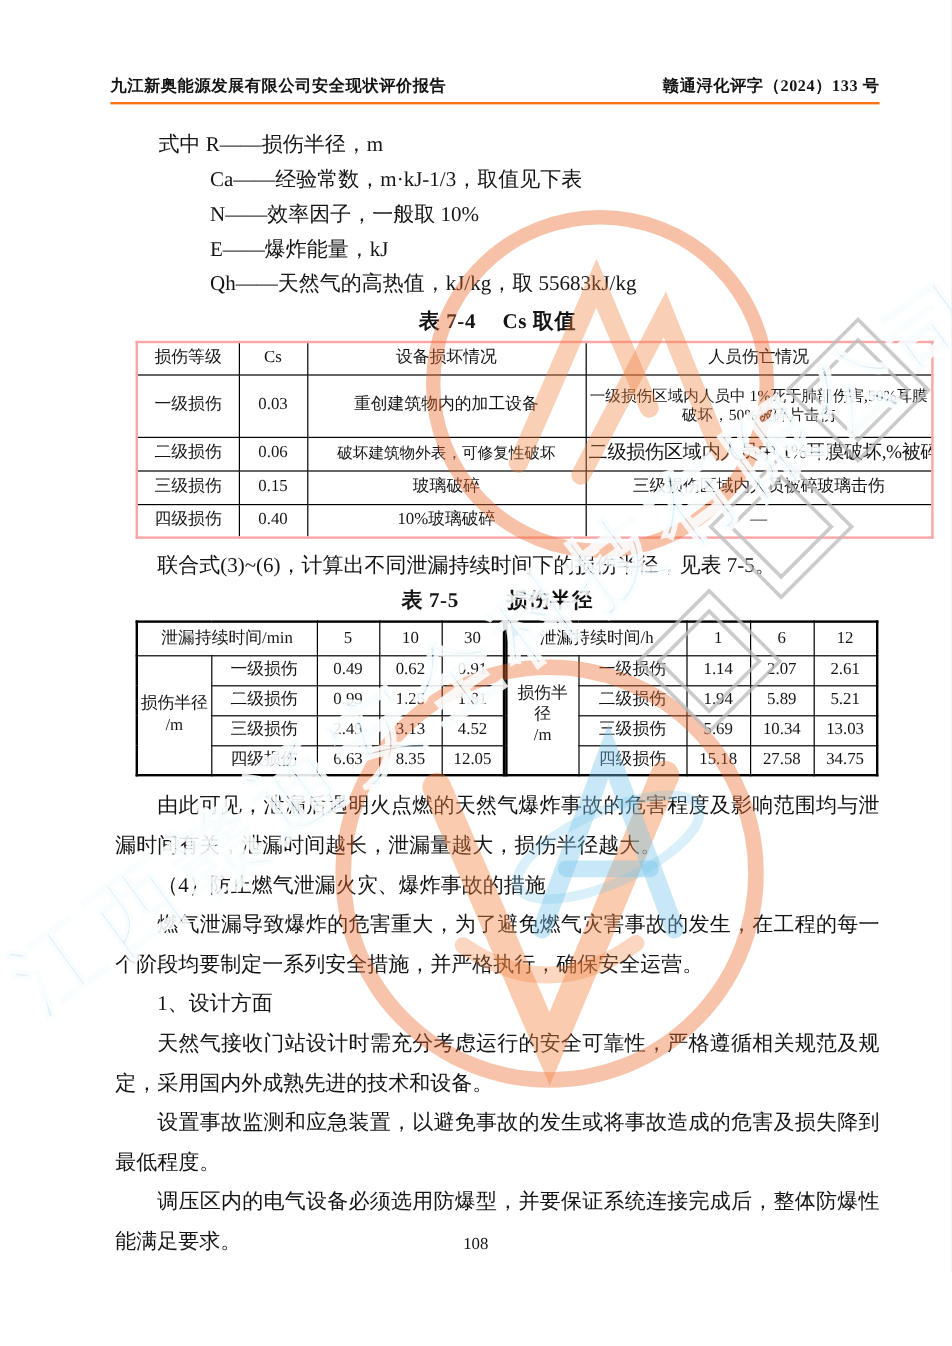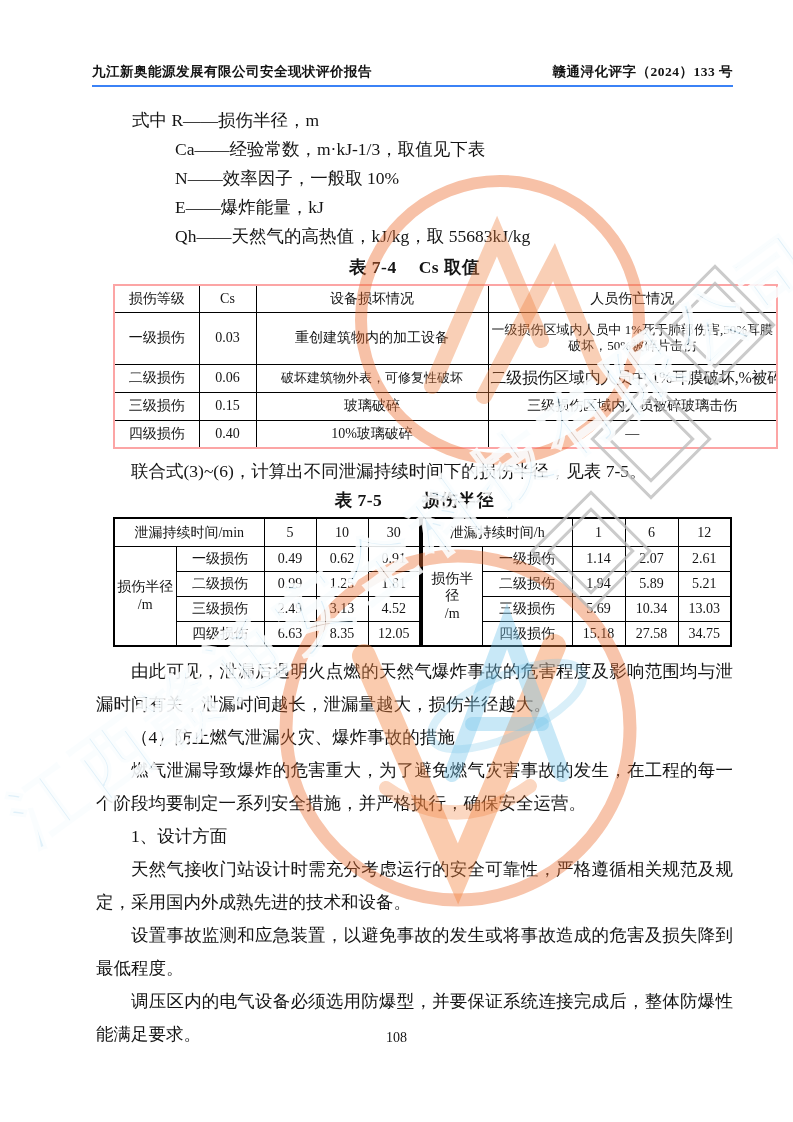--- a/index.html
+++ b/index.html
@@ -7,21 +7,21 @@
   .page {
     position:relative; width:793px; height:1122px; margin:0 auto;
     background:#ffffff; overflow:hidden;
     font-family:"Liberation Serif","DejaVu Serif",serif;
     color:#141414;
   }
   
   .hdr {
     position:absolute; left:92px; right:60px; top:63px;
     display:flex; justify-content:space-between; align-items:flex-end;
-    border-bottom:2px solid #3b82f6; padding-bottom:4px;
+    border-bottom:2px solid #f97316; padding-bottom:4px;
     font-size:13.5px; font-weight:bold; letter-spacing:0.5px;
   }
   
   .content { position:absolute; left:96px; top:106px; width:637px; }
   .fline   { line-height:29px; font-size:17.5px; }
   .fl-1 { padding-left:36px; }
   .fl-n { padding-left:79px; }
   .tbl-title {
     text-align:center; font-weight:bold; font-size:17.5px;
     margin-top:4px; margin-bottom:5px; letter-spacing:0.5px;

